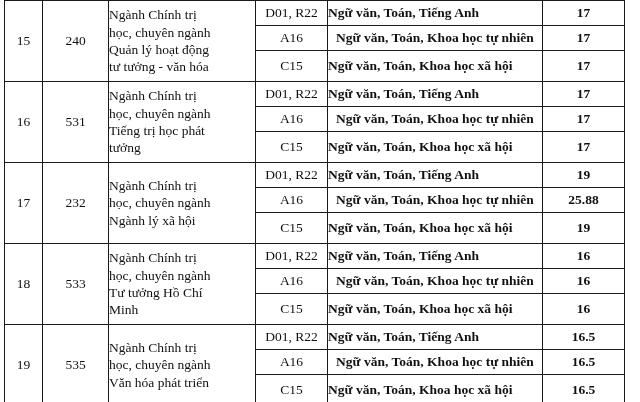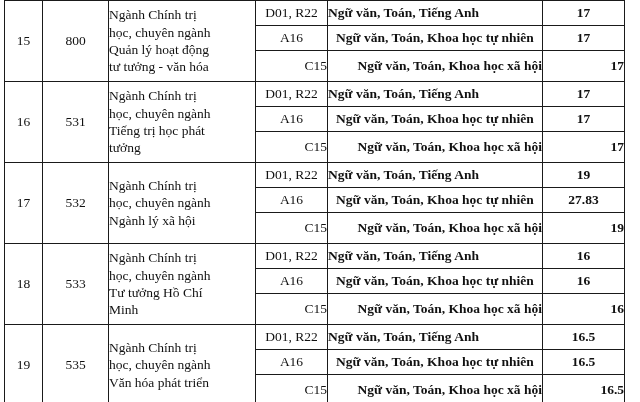--- a/index.html
+++ b/index.html
@@ -67,39 +67,39 @@
   }
   td.score {
     text-align: center;
     font-weight: bold;
     font-size: 13.5px;
   }
   .rowcell { height: 26px; font-family: Liberation Serif, serif; }
   
   tr.r0 td.block, tr.r0 td.subj, tr.r0 td.score { height: 24px; margin-top: 44px; }
   tr.r1 td.block, tr.r1 td.subj, tr.r1 td.score { height: 24px; text-align: center; }
-  tr.r2 td.block, tr.r2 td.subj, tr.r2 td.score { height: 30px; text-align: right; }
+  tr.r2 td.block, tr.r2 td.subj, tr.r2 td.score { height: 30px; }
 </style>
 </head>
 <body>
 
 <div id="sheet">
   <table class="score-table">
     <colgroup>
       <col class="c-stt">
         <col class="c-code">
         <col class="c-major">
       <col class="c-block">
         <col class="c-subj">
         <col class="c-score">
     </colgroup>
     <tbody id="table-body">
         <tr class="r0">
           <td class="stt rowcell" rowspan="3">15</td>
-          <td class="code rowcell" rowspan="3">800</td>
+          <td class="code rowcell" rowspan="3">240</td>
           <td class="major rowcell" rowspan="3">
             <span class="line">Ngành Chính trị</span>
             <span class="line">học, chuyên ngành</span>
             <span class="line">Quản lý hoạt động</span>
             <span class="line">tư tưởng - văn hóa</span>
           </td>
           <td class="block">D01, R22</td>
           <td class="subj">Ngữ văn, Toán, Tiếng Anh</td>
           <td class="score">17</td>
         </tr>
@@ -131,34 +131,34 @@
           <td class="subj">Ngữ văn, Toán, Khoa học tự nhiên</td>
           <td class="score">17</td>
         </tr>
         <tr class="r2">
           <td class="block">C15</td>
           <td class="subj">Ngữ văn, Toán, Khoa học xã hội</td>
           <td class="score">17</td>
         </tr>
         <tr class="r0">
           <td class="stt rowcell" rowspan="3">17</td>
-          <td class="code rowcell" rowspan="3">532</td>
+          <td class="code rowcell" rowspan="3">232</td>
           <td class="major rowcell" rowspan="3">
             <span class="line">Ngành Chính trị</span>
             <span class="line">học, chuyên ngành</span>
             <span class="line">Ngành lý xã hội</span>
           </td>
           <td class="block">D01, R22</td>
           <td class="subj">Ngữ văn, Toán, Tiếng Anh</td>
           <td class="score">19</td>
         </tr>
         <tr class="r1">
           <td class="block">A16</td>
           <td class="subj">Ngữ văn, Toán, Khoa học tự nhiên</td>
-          <td class="score">27.83</td>
+          <td class="score">25.88</td>
         </tr>
         <tr class="r2">
           <td class="block">C15</td>
           <td class="subj">Ngữ văn, Toán, Khoa học xã hội</td>
           <td class="score">19</td>
         </tr>
         <tr class="r0">
           <td class="stt rowcell" rowspan="3">18</td>
           <td class="code rowcell" rowspan="3">533</td>
           <td class="major rowcell" rowspan="3">

